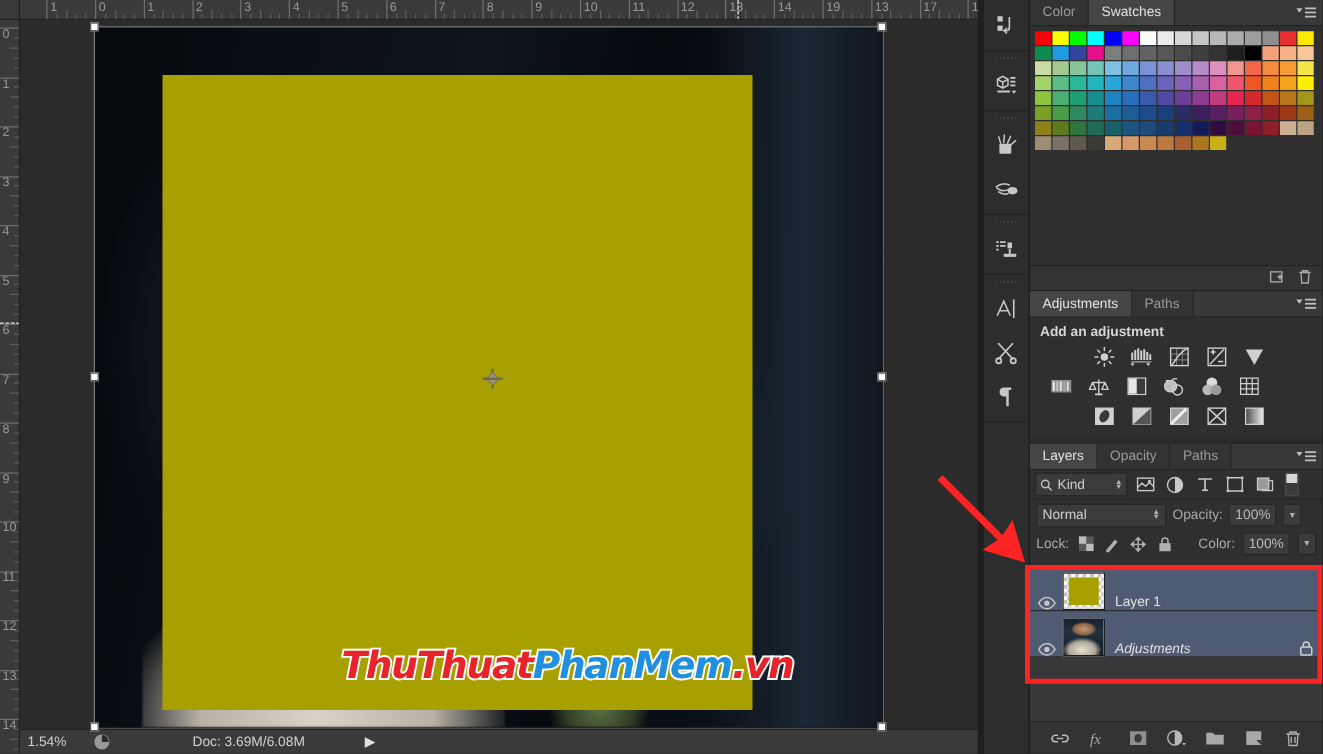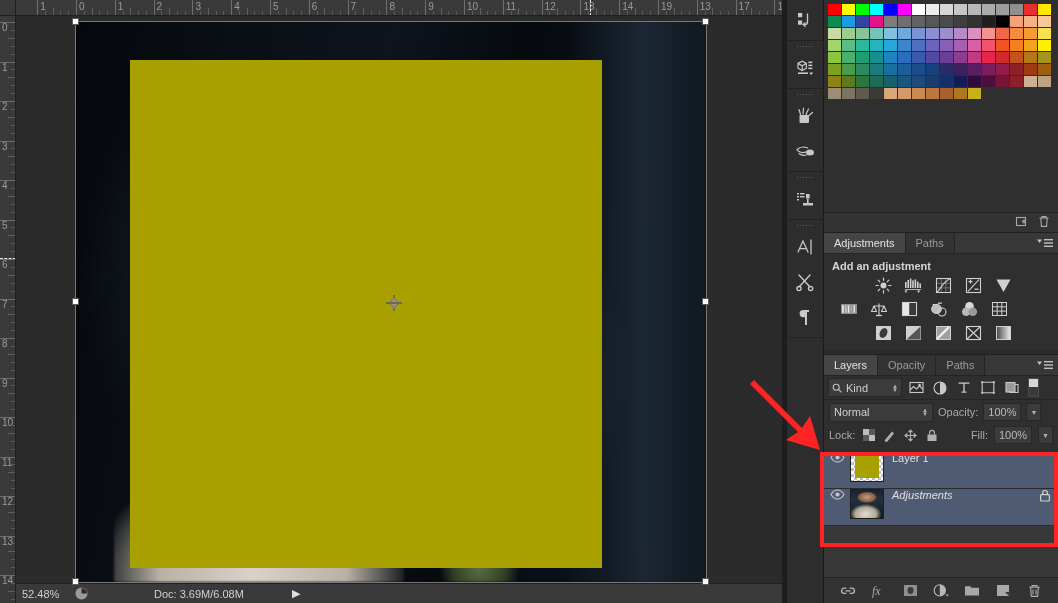--- a/index.html
+++ b/index.html
@@ -148,21 +148,21 @@
      color:#b9b9b9; font-size:11px; display:flex; align-items:center; justify-content:center; }
   .op-arrow { width:15px; height:18px; background:#3b3b3b; border:1px solid #272727;
      display:flex; align-items:center; justify-content:center; font-size:7px; color:#b0b0b0; }
 
   .lp-lock { display:flex; align-items:center; height:22px; gap:6px; padding:0 5px; }
   .lock-label { color:#a9a9a9; font-size:11px; }
   .lock-ico { width:15px; height:15px; display:flex; align-items:center; justify-content:center; }
   .fill-label { margin-left:auto; color:#a9a9a9; font-size:11px; }
 
   .layer-list { position:absolute; left:0; right:0; top:97px; bottom:26px; background:#383838; }
-  .layer-row { display:flex; align-items:flex-start; height:37px; border-bottom:1px solid #2b2b2b;
+  .layer-row { display:flex; align-items:flex-end; height:37px; border-bottom:1px solid #2b2b2b;
      background:#4f5b72; }
   .layer-eye { width:26px; display:flex; align-items:center; justify-content:center; }
   .layer-thumb { width:34px; height:30px; border:1px solid #1d1d1d; margin-right:8px;
      display:block; position:relative; overflow:hidden; background:#fff; }
   .thumb-checker { position:absolute; inset:0;
      background-image:
        linear-gradient(45deg,#c0c0c0 25%,transparent 25%,transparent 75%,#c0c0c0 75%),
        linear-gradient(45deg,#c0c0c0 25%,transparent 25%,transparent 75%,#c0c0c0 75%);
      background-size:6px 6px; background-position:0 0, 3px 3px; background-color:#fff; }
   .thumb-fill { position:absolute; left:4px; top:3px; right:4px; bottom:3px; background:#a8a000; }
@@ -193,20 +193,23 @@
 
     <div class="canvas-wrap">
       <div class="photo-bg">
         <div class="photo-dark-r"></div>
         <div class="photo-person"></div>
         <div class="photo-leaf"></div>
       </div>
       <div class="fill-rect"></div>
       <div class="center-mark">
         <div class="center-diamond"></div>
+      </div>
+      <div class="watermark">
+        <span class="wm-a">ThuThuat</span><span class="wm-b">PhanMem</span><span class="wm-a">.vn</span>
       </div>
     </div>
 
     <div class="sel-handle" style="left:72px;  top:18px;"></div>
     <div class="sel-handle" style="left:702px; top:18px;"></div>
     <div class="sel-handle" style="left:72px;  top:298px;"></div>
     <div class="sel-handle" style="left:702px; top:298px;"></div>
     <div class="sel-handle" style="left:72px;  top:578px;"></div>
     <div class="sel-handle" style="left:702px; top:578px;"></div>
 
@@ -417,21 +420,21 @@
         <div class="rv-tick" style="top: 575px;"></div>
         <div class="rv-lbl" style="top: 576px;">14</div>
         <div class="rv-tick minor" style="top: 582.9px;"></div>
         <div class="rv-tick mid" style="top: 590.8px;"></div>
         <div class="rv-tick minor" style="top: 598.7px;"></div>
         <div class="guide-h" style="top: 258px;"></div>
       </div>
     <div class="ruler-corner"></div>
 
     <div class="statusbar">
-      <div class="sb-zoom">52.48%</div>
+      <div class="sb-zoom">1.54%</div>
       <div class="sb-icon">
         <svg width="13" height="13" viewBox="0 0 13 13">
           <circle cx="6.5" cy="6.5" r="6" fill="#9a9a9a"></circle>
           <path d="M6.5 1 A5.5 5.5 0 0 1 12 6.5 L6.5 6.5 Z" fill="#2b2b2b"></path>
         </svg>
       </div>
       <div class="sb-doc">Doc: 3.69M/6.08M</div>
       <div class="sb-arrow">▶</div>
       <div class="sb-rest"></div>
     </div>
@@ -518,20 +521,32 @@
         <svg width="22" height="22" viewBox="0 0 22 22">
           <path d="M15 4H9.2a3.6 3.6 0 0 0 0 7.2H11V19h2V6h2V4z" fill="#c8c8c8"></path>
         </svg>
       </div>
     </div>
   </div>
 
   <div class="panels">
 
     <div class="swatch-panel">
+      <div class="panel-tabs">
+        <div class="ptab">Color</div>
+        <div class="ptab active">Swatches</div>
+        <div class="panel-menu">
+          <svg width="16" height="11" viewBox="0 0 16 11">
+            <path d="M0 1.5h5L2.5 5z" fill="#c0c0c0"></path>
+            <rect x="7" y="1" width="9" height="1.4" fill="#c0c0c0"></rect>
+            <rect x="7" y="4.3" width="9" height="1.4" fill="#c0c0c0"></rect>
+            <rect x="7" y="7.6" width="9" height="1.4" fill="#c0c0c0"></rect>
+          </svg>
+        </div>
+      </div>
       <div class="swatch-grid" id="swatchGrid">
           <div class="swatch" style="background: rgb(255, 0, 0);"></div>
           <div class="swatch" style="background: rgb(255, 255, 0);"></div>
           <div class="swatch" style="background: rgb(0, 255, 0);"></div>
           <div class="swatch" style="background: rgb(0, 255, 255);"></div>
           <div class="swatch" style="background: rgb(0, 0, 255);"></div>
           <div class="swatch" style="background: rgb(255, 0, 255);"></div>
           <div class="swatch" style="background: rgb(255, 255, 255);"></div>
           <div class="swatch" style="background: rgb(236, 236, 236);"></div>
           <div class="swatch" style="background: rgb(214, 214, 214);"></div>
@@ -900,21 +915,21 @@
           <svg width="13" height="13" viewBox="0 0 13 13" fill="none" stroke="#b0b0b0" stroke-width="1.1">
             <path d="M6.5 1v11M1 6.5h11M6.5 1l-1.6 1.8h3.2zM6.5 12l-1.6-1.8h3.2zM1 6.5l1.8-1.6v3.2zM12 6.5l-1.8-1.6v3.2z" fill="#b0b0b0"></path>
           </svg>
         </div>
         <div class="lock-ico">
           <svg width="12" height="13" viewBox="0 0 12 13" fill="none" stroke="#b0b0b0" stroke-width="1.2">
             <rect x="1.5" y="5.5" width="9" height="6.5" fill="#b0b0b0" stroke="none"></rect>
             <path d="M3.6 5.5V3.8a2.4 2.4 0 0 1 4.8 0v1.7"></path>
           </svg>
         </div>
-        <span class="fill-label">Fill:</span>
+        <span class="fill-label">Color:</span>
         <div class="op-field">100%</div>
         <div class="op-arrow">▼</div>
       </div>
 
       <div class="layer-list" id="layerList">
           <div class="layer-row">
             <div class="layer-eye">
               <svg width="15" height="11" viewBox="0 0 15 11" fill="none" stroke="#c6c6c6" stroke-width="1.1">
                 <path d="M1 5.5C3 2 5.2 1 7.5 1S12 2 14 5.5C12 9 9.8 10 7.5 10S3 9 1 5.5z"></path>
                 <circle cx="7.5" cy="5.5" r="2.1" fill="#c6c6c6" stroke="none"></circle>

